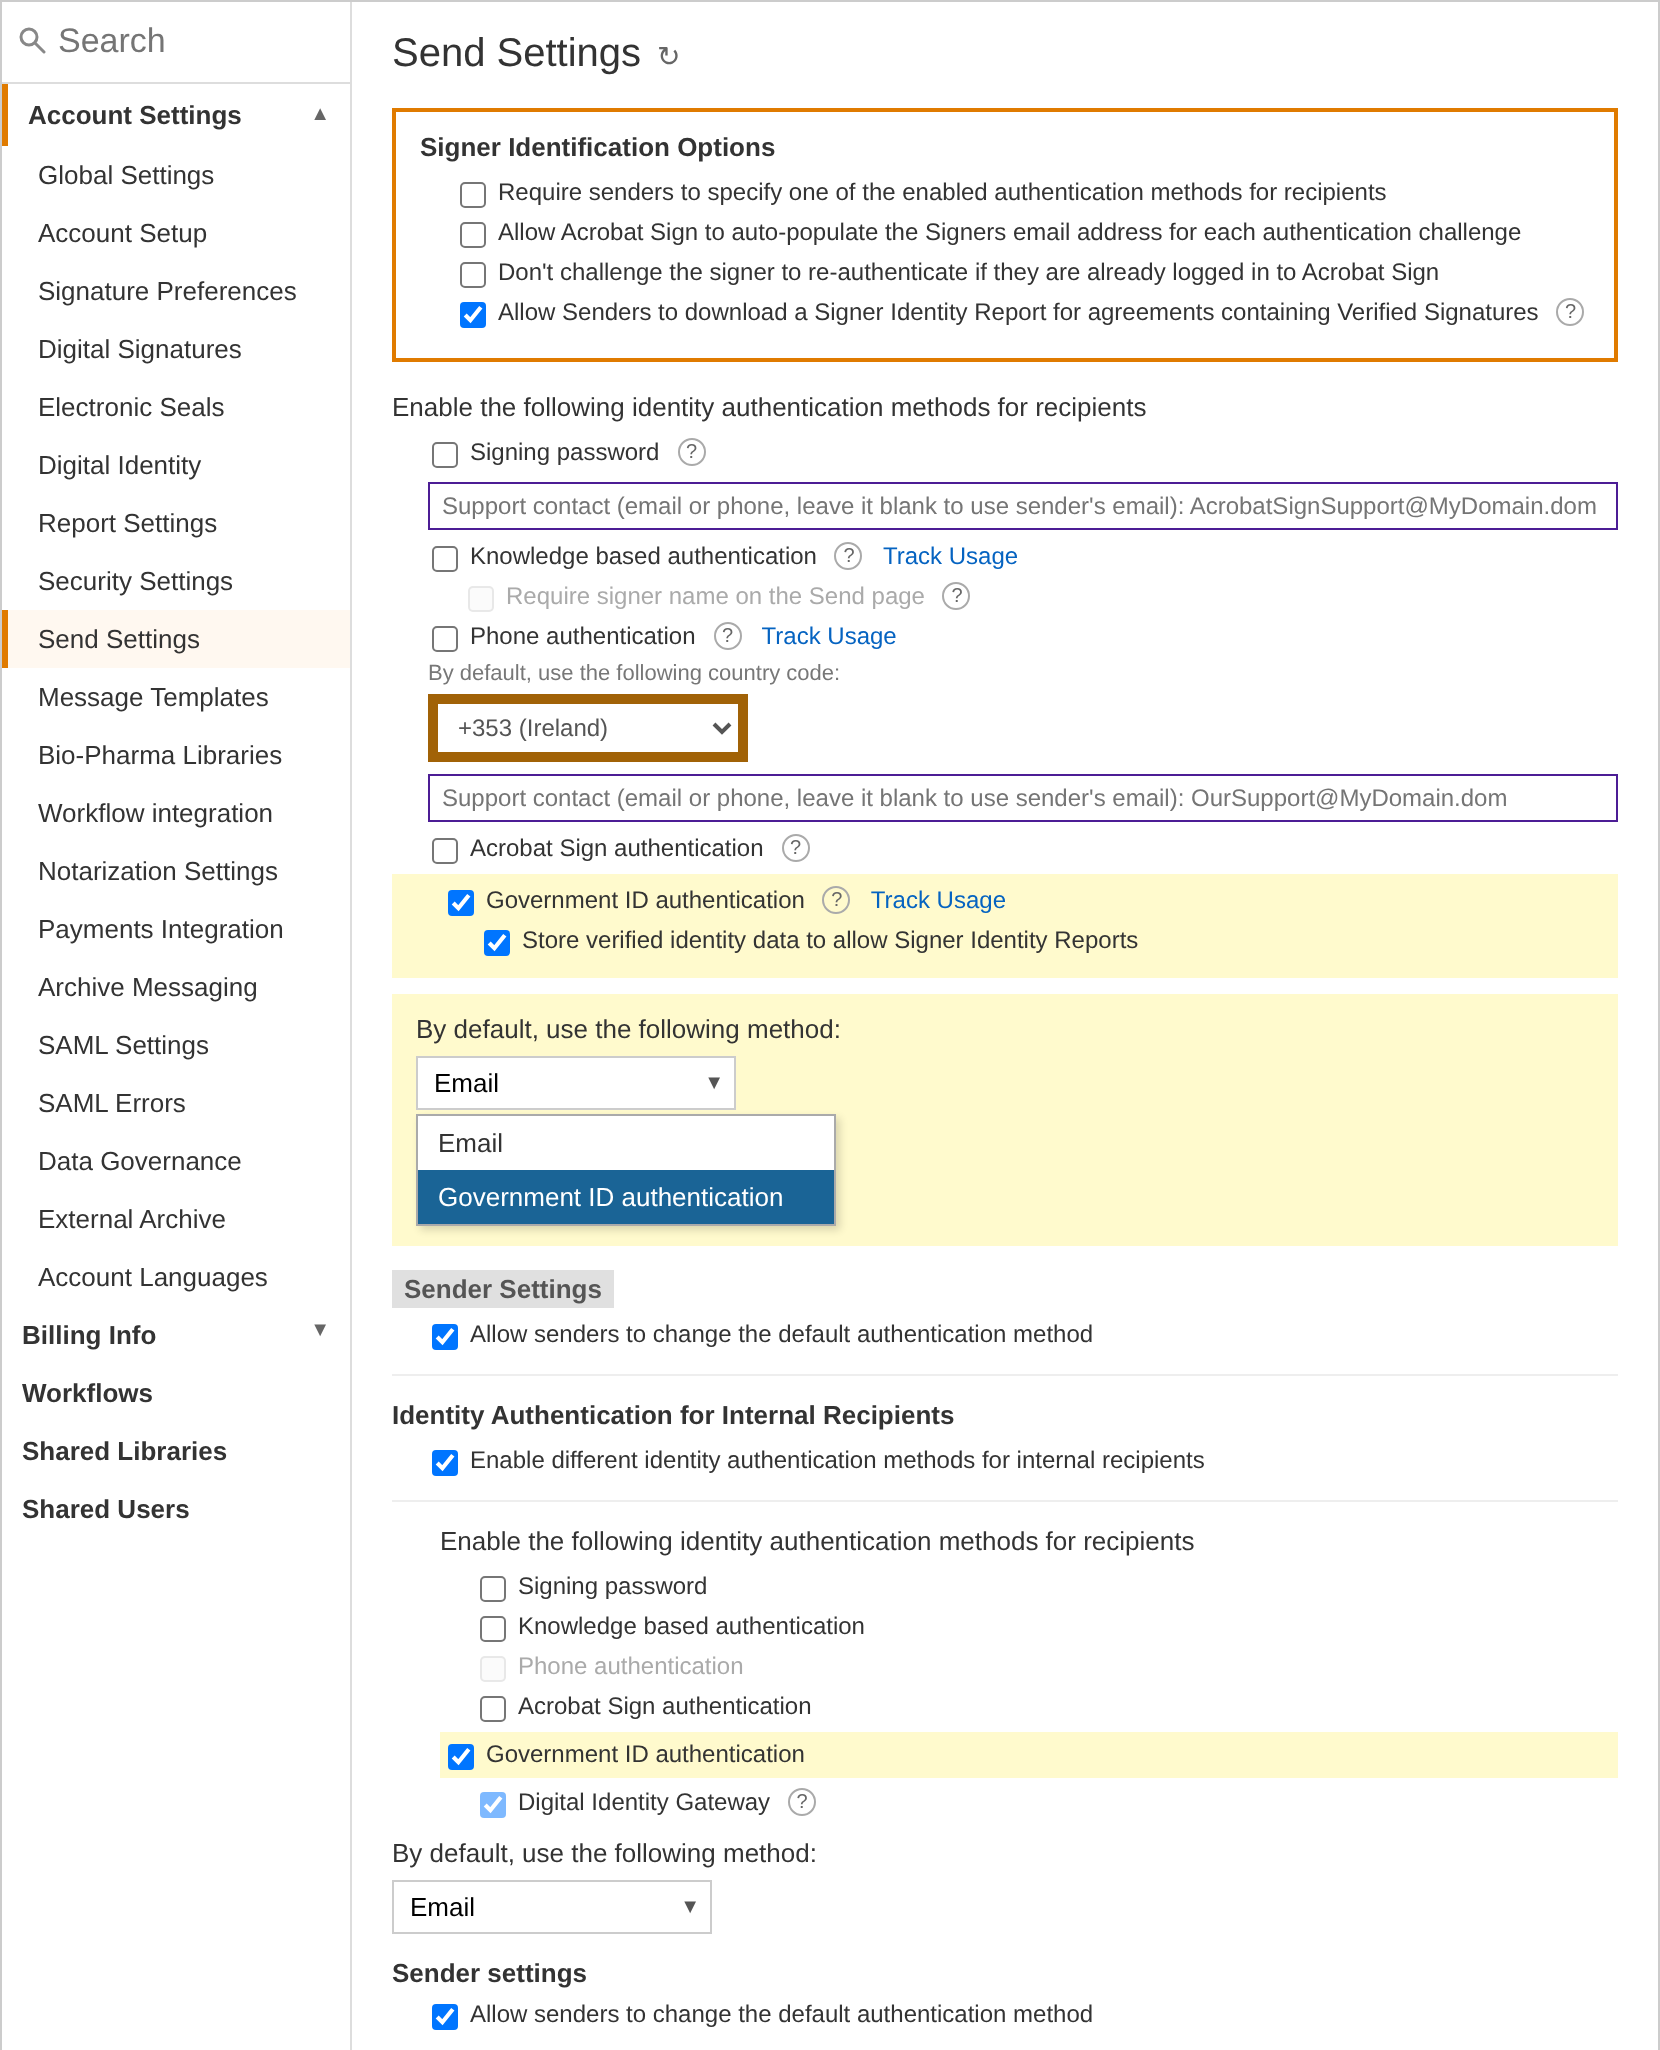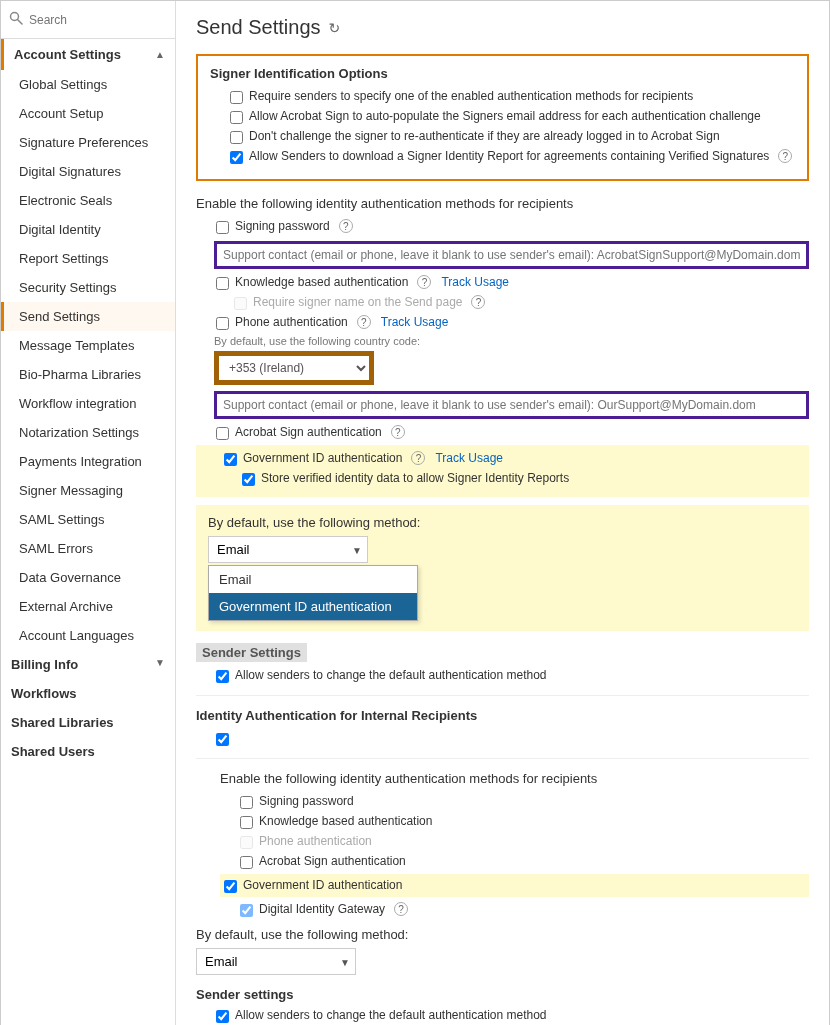--- a/index.html
+++ b/index.html
@@ -36,21 +36,21 @@
       align-items: center;
       gap: 6px;
     }
     .search-icon-svg {
       color: #888;
       flex-shrink: 0;
     }
     .search-input {
       border: none;
       outline: none;
-      font-size: 12px;
+      font-size: 17px;
       color: #555;
       width: 100%;
       background: transparent;
     }
     .nav-section {
       flex: 1;
       overflow-y: auto;
     }
     .nav-group-header {
       display: flex;
@@ -145,21 +145,21 @@
       font-size: 13px;
       font-weight: normal;
       color: #333;
       margin-bottom: 8px;
     }
     .indent-block {
       padding-left: 18px;
     }
     .support-input {
       width: 100%;
-      border: 3px solid #4c1d95;
+      border: 1px solid #4c1d95;
       padding: 4px 6px;
       font-size: 12px;
       color: #555;
       margin-top: 2px;
       margin-bottom: 6px;
     }
     .track-usage-link {
       color: #0563C1;
       text-decoration: none;
       font-size: 12px;
@@ -304,21 +304,21 @@
           <div class="nav-item">Electronic Seals</div>
           <div class="nav-item">Digital Identity</div>
           <div class="nav-item">Report Settings</div>
           <div class="nav-item">Security Settings</div>
           <div class="nav-item active">Send Settings</div>
           <div class="nav-item">Message Templates</div>
           <div class="nav-item">Bio-Pharma Libraries</div>
           <div class="nav-item">Workflow integration</div>
           <div class="nav-item">Notarization Settings</div>
           <div class="nav-item">Payments Integration</div>
-          <div class="nav-item">Signer Messaging</div>
+          <div class="nav-item">Archive Messaging</div>
           <div class="nav-item">SAML Settings</div>
           <div class="nav-item">SAML Errors</div>
           <div class="nav-item">Data Governance</div>
           <div class="nav-item">External Archive</div>
           <div class="nav-item">Account Languages</div>
         </div>
       <div class="nav-group-label">
         <span>Billing Info</span>
         <span style="float:right; font-size:10px; color:#666;">▼</span>
       </div>
@@ -447,20 +447,21 @@
           <span>Allow senders to change the default authentication method</span>
         </div>
       </div>
 
       <hr class="divider">
 
       <div>
         <div class="sub-section-title">Identity Authentication for Internal Recipients</div>
         <div class="checkbox-row">
           <input type="checkbox" checked="" style="">
+          <span>Enable different identity authentication methods for internal recipients</span>
         </div>
       </div>
 
       <hr class="divider">
 
       <div class="indent-sub">
         <div class="section-label" style="margin-bottom:8px;">Enable the following identity authentication methods for recipients</div>
 
         <div class="checkbox-row">
           <input type="checkbox" style="">

